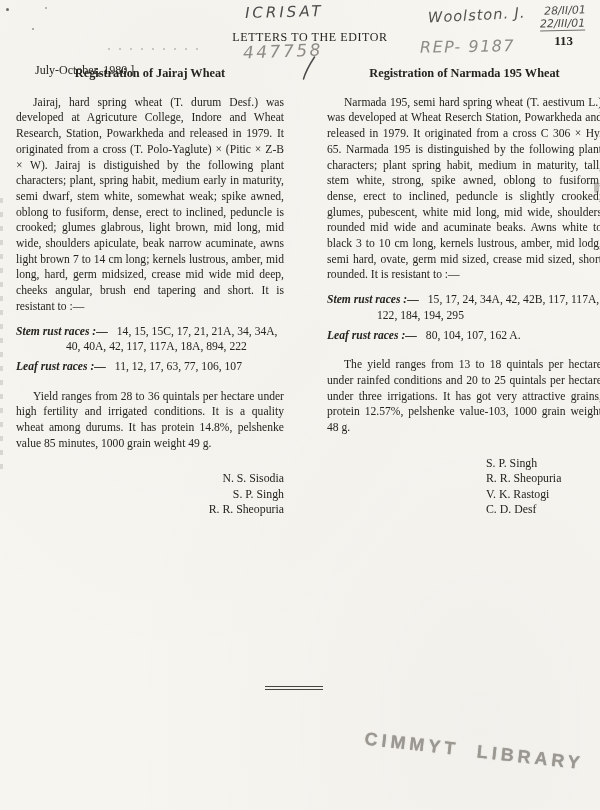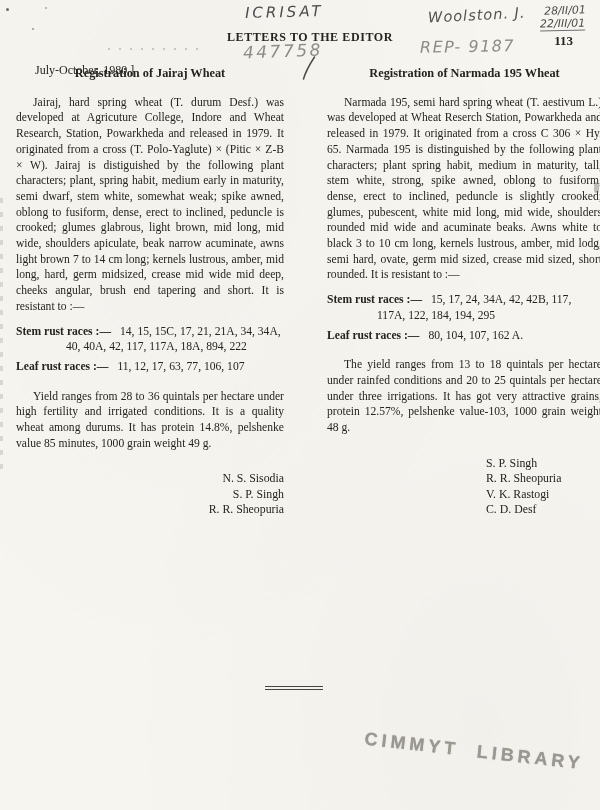--- a/index.html
+++ b/index.html
@@ -8,21 +8,21 @@
     background:
       radial-gradient(ellipse at 30% 20%, rgba(0,0,0,0.015), transparent 60%),
       radial-gradient(ellipse at 80% 90%, rgba(0,0,0,0.02), transparent 55%),
       #f6f5f0;
     font-family:"Liberation Serif", serif;
     color:#26241f;
   }
   
   .journal-date { position:absolute; left:35px; top:31px; font-size:12px;margin-top:32px; }
   .header-title { position:absolute; left:0; right:0; top:30px; text-align:center;
-                  font-size:12px; font-weight:bold; letter-spacing:0.6px;padding-left:20px; }
+                  font-size:12px; font-weight:normal; letter-spacing:0.6px;padding-left:20px; }
   .page-number  { position:absolute; right:27px; top:33px; font-size:13px; font-weight:bold; }
 
   
   .hw { position:absolute; font-family:"DejaVu Sans", sans-serif; font-style:italic; white-space:nowrap; }
   .hw-icrisat   { left:245px; top:3px;  font-size:15px;  color:#4b4b4b; letter-spacing:3px;   transform:rotate(-1.5deg); }
   .hw-accession { left:243px; top:41px; font-size:17px;  color:#8e8b85; letter-spacing:2.5px; transform:rotate(-2deg); }
   .hw-librarian { left:428px; top:7px;  font-size:14.5px;color:#55524c; letter-spacing:1px;   transform:rotate(-3deg); }
   .hw-date1     { left:544px; top:4px;  font-size:11px;  color:#4b4b4b; transform:rotate(-2deg); }
   .hw-date2     { left:540px; top:17px; font-size:11px;  color:#4b4b4b; border-bottom:1px solid #6e6e6e; transform:rotate(-1deg); }
   .hw-rep       { left:420px; top:37px; font-size:16px;  color:#8e8b85; letter-spacing:1.5px; transform:rotate(-1deg); }
@@ -30,21 +30,21 @@
 
   
   .col { position:absolute; top:66px; font-size:11.6px; line-height:15.7px; text-align:justify; }
   .col-left  { left:16px;  width:268px; }
   .col-right { left:327px; width:275px; }
   .article-title { text-align:center; font-weight:bold; font-size:12.3px; margin:0 0 13px 0; }
   .para  { margin:0; text-indent:17px; }
   .para2 { margin:14px 0 0 0; text-indent:17px; }
   .races { margin:9px 0 10px 0; }
   .race  { text-align:left; padding-left:50px; text-indent:-50px; margin-bottom:4px; }
-  .race-label  { font-weight:bold; }
+  .race-label  { font-weight:bold;font-style:italic; }
   .race-values { margin-left:9px; }
   .authors { margin-top:20px; text-align:left; font-size:11.8px; line-height:15.5px; }
   .col-left  .authors { padding-left:137px;text-align:right; }
   .col-right .authors { padding-left:159px; }
 
   
   .divider { position:absolute; left:265px; top:686px; width:58px; height:2px;
              border-top:1.5px solid #45443f; border-bottom:1.5px solid #45443f; }
   .stamp { position:absolute; left:364px; top:741px; transform:rotate(6.5deg);
            font-family:"Liberation Sans", sans-serif; font-weight:bold;

